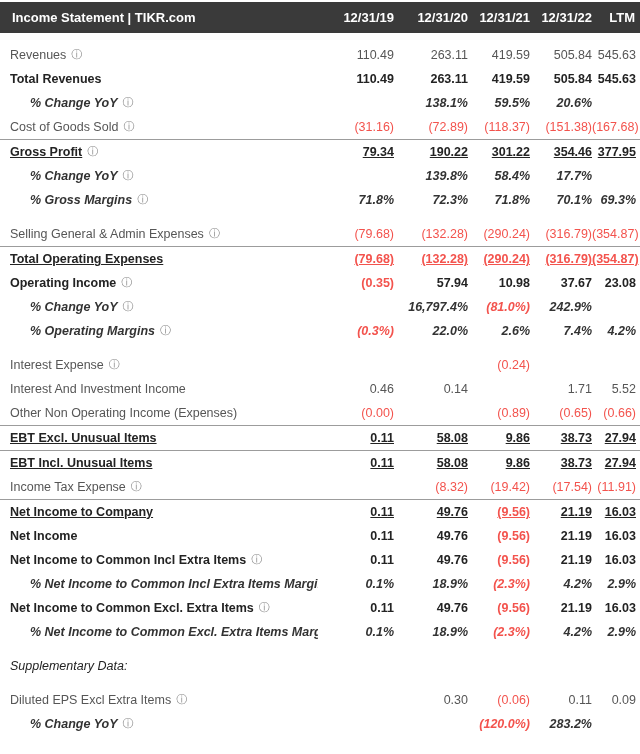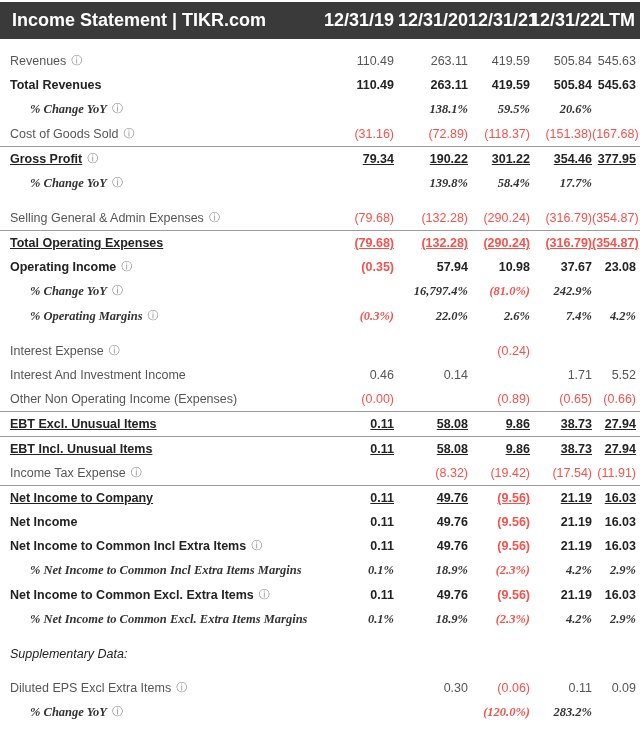--- a/index.html
+++ b/index.html
@@ -5,32 +5,32 @@
   :root{
     --red:#f3534d; --header-bg:#3a3a3a; --header-text:#ffffff;
     --gray:#565656; --dark:#232323; --pct:#333333; --divider:#9c9c9c; --icon:#8a8a8a;
   }
   *{box-sizing:border-box;}
   html,body{margin:0;padding:0;background:#ffffff;}
   body{font-family:"Liberation Sans", sans-serif; width:640px;}
   .sheet{width:640px; padding-top:2px;}
   table{border-collapse:collapse; table-layout:fixed; width:640px;}
   thead tr{background:var(--header-bg);}
-  th{font-size:18px; font-weight:bold; color:var(--header-text); white-space:nowrap;
+  th{font-size:13px; font-weight:bold; color:var(--header-text); white-space:nowrap;
      padding:8px 0 8px;}
   th.title{text-align:left; padding-left:12px;}
   th.col-h{text-align:right;}
   th.col-h:last-child{padding-right:5px;}
   td{font-size:12.5px; white-space:nowrap; padding:5px 0 5px; vertical-align:middle;}
   td.label{text-align:left; padding-left:10px; overflow:hidden;}
   td.num{text-align:right;}
   td.num:last-child{padding-right:4px;}
   tr.normal td{color:var(--gray); font-weight:normal;}
   tr.bold td{color:var(--dark); font-weight:bold;}
-  tr.pct td{color:var(--pct); font-weight:bold; font-style:italic;font-family:Liberation Serif, serif;}
+  tr.pct td{color:var(--pct); font-weight:bold; font-style:italic;}
   tr.section td{color:var(--dark); font-weight:normal; font-style:italic;}
   tr .indent, td.label.indent{padding-left:30px;}
   tr.topline td{border-top:1px solid var(--divider);text-decoration:underline;}
   tr.gap td{padding-top:15px;}
   td.num.neg{color:var(--red) !important;}
   .info{display:inline-block; font-size:11px; line-height:11px; color:var(--icon);
         margin-left:5px; font-style:normal; font-weight:normal; position:relative; top:-1px;}
 </style>
 </head>
 <body>
@@ -97,20 +97,28 @@
           <td class="num">377.95</td>
         </tr>
         <tr class="pct">
           <td class="label indent"><span>% Change YoY</span><span class="info">ⓘ</span></td>
           <td class="num"></td>
           <td class="num">139.8%</td>
           <td class="num">58.4%</td>
           <td class="num">17.7%</td>
           <td class="num"></td>
         </tr>
+        <tr class="pct">
+          <td class="label indent"><span>% Gross Margins</span><span class="info">ⓘ</span></td>
+          <td class="num">71.8%</td>
+          <td class="num">72.3%</td>
+          <td class="num">71.8%</td>
+          <td class="num">70.1%</td>
+          <td class="num">69.3%</td>
+        </tr>
         <tr class="normal gap">
           <td class="label"><span>Selling General &amp; Admin Expenses</span><span class="info">ⓘ</span></td>
           <td class="num neg">(79.68)</td>
           <td class="num neg">(132.28)</td>
           <td class="num neg">(290.24)</td>
           <td class="num neg">(316.79)</td>
           <td class="num neg">(354.87)</td>
         </tr>
         <tr class="bold topline">
           <td class="label"><span>Total Operating Expenses</span></td>

